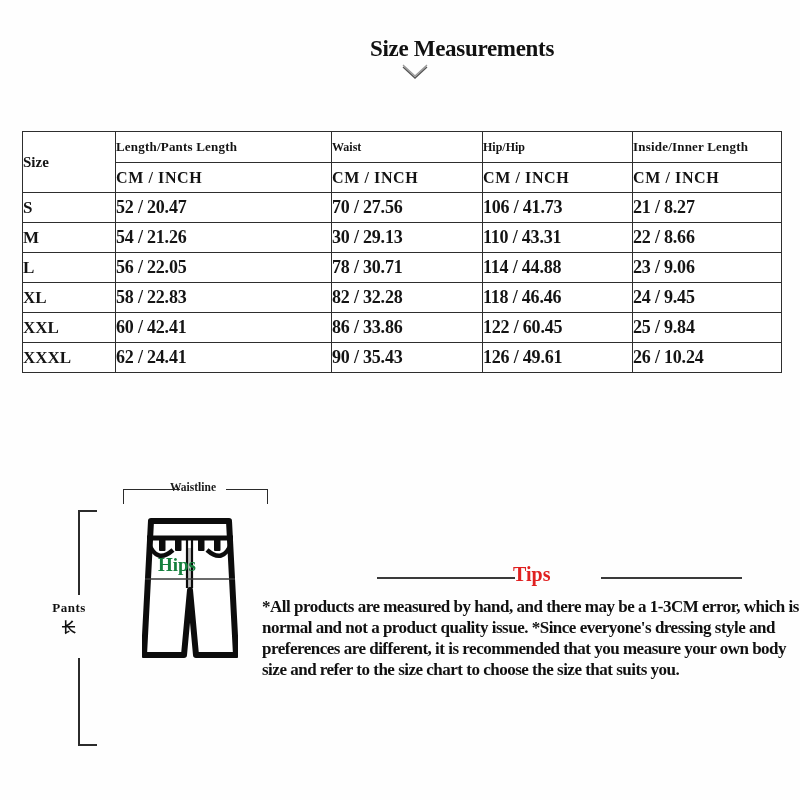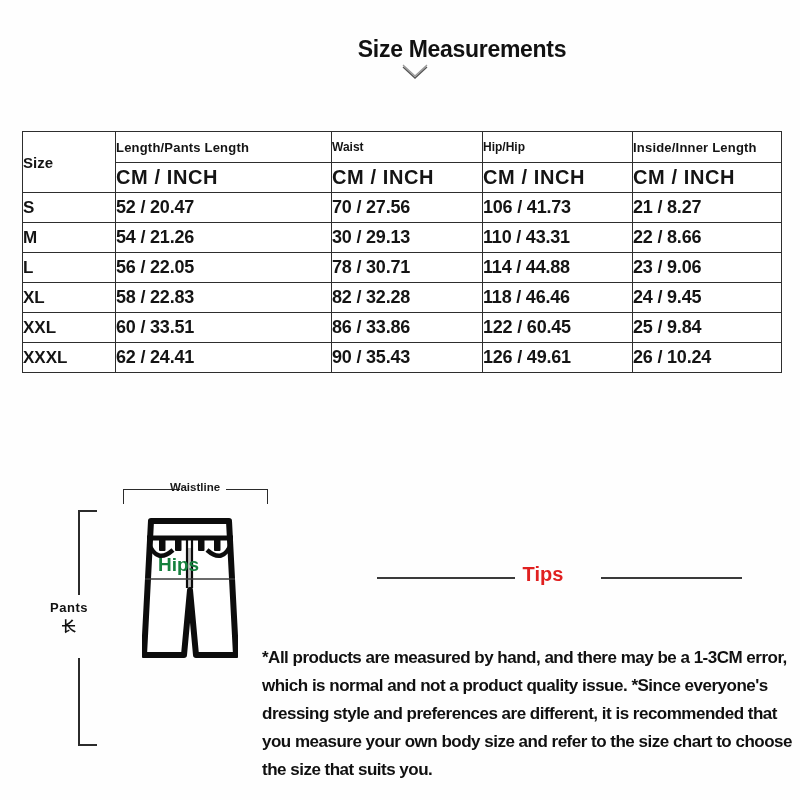--- a/index.html
+++ b/index.html
@@ -1,19 +1,19 @@
 <!DOCTYPE html>
 <html><head>
 <meta charset="utf-8">
 <style>
   html,body { margin:0; padding:0; background:#fff; }
   .page {
     position:relative; width:800px; height:800px; margin:0 auto;
     background:#fefefe; overflow:hidden;
-    font-family:Liberation Sans, sans-serif; color:#151515;
+    font-family:Liberation Serif, serif; color:#151515;
   }
 
   
   .title-wrap { position:absolute; left:0; top:36px; width:800px; text-align:center; }
   .title-wrap span { position:relative; left:62px; font-size:23px; font-weight:700; letter-spacing:-0.3px; color:#111; }
   .chevron { position:absolute; left:401px; top:63px; }
 
   
   table.size-table {
     position:absolute; left:22px; top:131px; width:759px;
@@ -21,21 +21,21 @@
   }
   .size-table th, .size-table td {
     border:1px solid #2e2e2e; text-align:left; vertical-align:middle; padding:0;
     color:#141414;
   }
   .size-table tr { height:30px; }
   tr.hrow1 { height:31px; }
   th.size-corner { font-size:15px; font-weight:700; }
   th.col-small { font-size:13px; font-weight:700; letter-spacing:0.2px; }
   th.col-big { font-size:12px; font-weight:700; }
-  tr.unit-row th { font-size:20px; font-weight:600; letter-spacing:0.6px; }
+  tr.unit-row th { font-size:16px; font-weight:600; letter-spacing:0.6px; }
   td.size-cell { font-weight:700; font-size:17px; }
   td.val { font-weight:700; font-size:18px; letter-spacing:-0.2px; }
 
   
   .hline, .vline { position:absolute; background:#2b2b2b; }
   .wl-line-l { left:123px; top:489px; width:57px; height:1px; }
   .wl-line-r { left:226px; top:489px; width:42px; height:1px; }
   .wl-tick-l { left:123px; top:489px; width:1px; height:15px; }
   .wl-tick-r { left:267px; top:489px; width:1px; height:15px; }
   .wl-label  { position:absolute; left:170px; top:481px; width:62px; text-align:left;
@@ -48,25 +48,25 @@
   .pl-line-2 { left:78px; top:658px; width:1.5px; height:87px; }
   .pl-tick-top { left:78px; top:510px; width:19px; height:1.5px; }
   .pl-tick-bot { left:78px; top:744px; width:19px; height:1.5px; }
   .pl-label { position:absolute; left:38px; top:600px; width:62px; text-align:center;
               font-size:13px; font-weight:700; letter-spacing:0.5px; color:#111; }
   .pl-label .cn { display:block; font-size:14px; font-weight:700; margin-top:3px; letter-spacing:0; }
 
   
   .tips-line-l { left:377px; top:577px; width:138px; height:1.5px; background:#3a3a3a; }
   .tips-line-r { left:601px; top:577px; width:141px; height:1.5px; background:#3a3a3a; }
-  .tips-heading { position:absolute; left:513px; top:563px; width:60px; text-align:center;
+  .tips-heading { position:absolute; left:513px; top:563px; width:60px; text-align:left;
                   font-size:20px; font-weight:700; }
   .tips-body { position:absolute; left:262px; top:596px; width:537px;
-               font-size:17px; font-weight:700; line-height:28px;
-               letter-spacing:-0.5px; color:#101010;margin-top:48px; }
+               font-size:17px; font-weight:700; line-height:21px;
+               letter-spacing:-0.5px; color:#101010; }
 </style>
 </head>
 <body>
 
 <div class="page">
 
   <div class="title-wrap">
     <span>Size Measurements</span>
   </div>
   <svg class="chevron" width="28" height="17" viewBox="0 0 28 17">
@@ -119,21 +119,21 @@
       </tr>
       <tr>
         <td class="size-cell">XL</td>
         <td class="val">58 / 22.83</td>
         <td class="val">82 / 32.28</td>
         <td class="val">118 / 46.46</td>
         <td class="val">24 / 9.45</td>
       </tr>
       <tr>
         <td class="size-cell">XXL</td>
-        <td class="val">60 / 33.51</td>
+        <td class="val">60 / 42.41</td>
         <td class="val">86 / 33.86</td>
         <td class="val">122 / 60.45</td>
         <td class="val">25 / 9.84</td>
       </tr>
       <tr>
         <td class="size-cell">XXXL</td>
         <td class="val">62 / 24.41</td>
         <td class="val">90 / 35.43</td>
         <td class="val">126 / 49.61</td>
         <td class="val">26 / 10.24</td>

